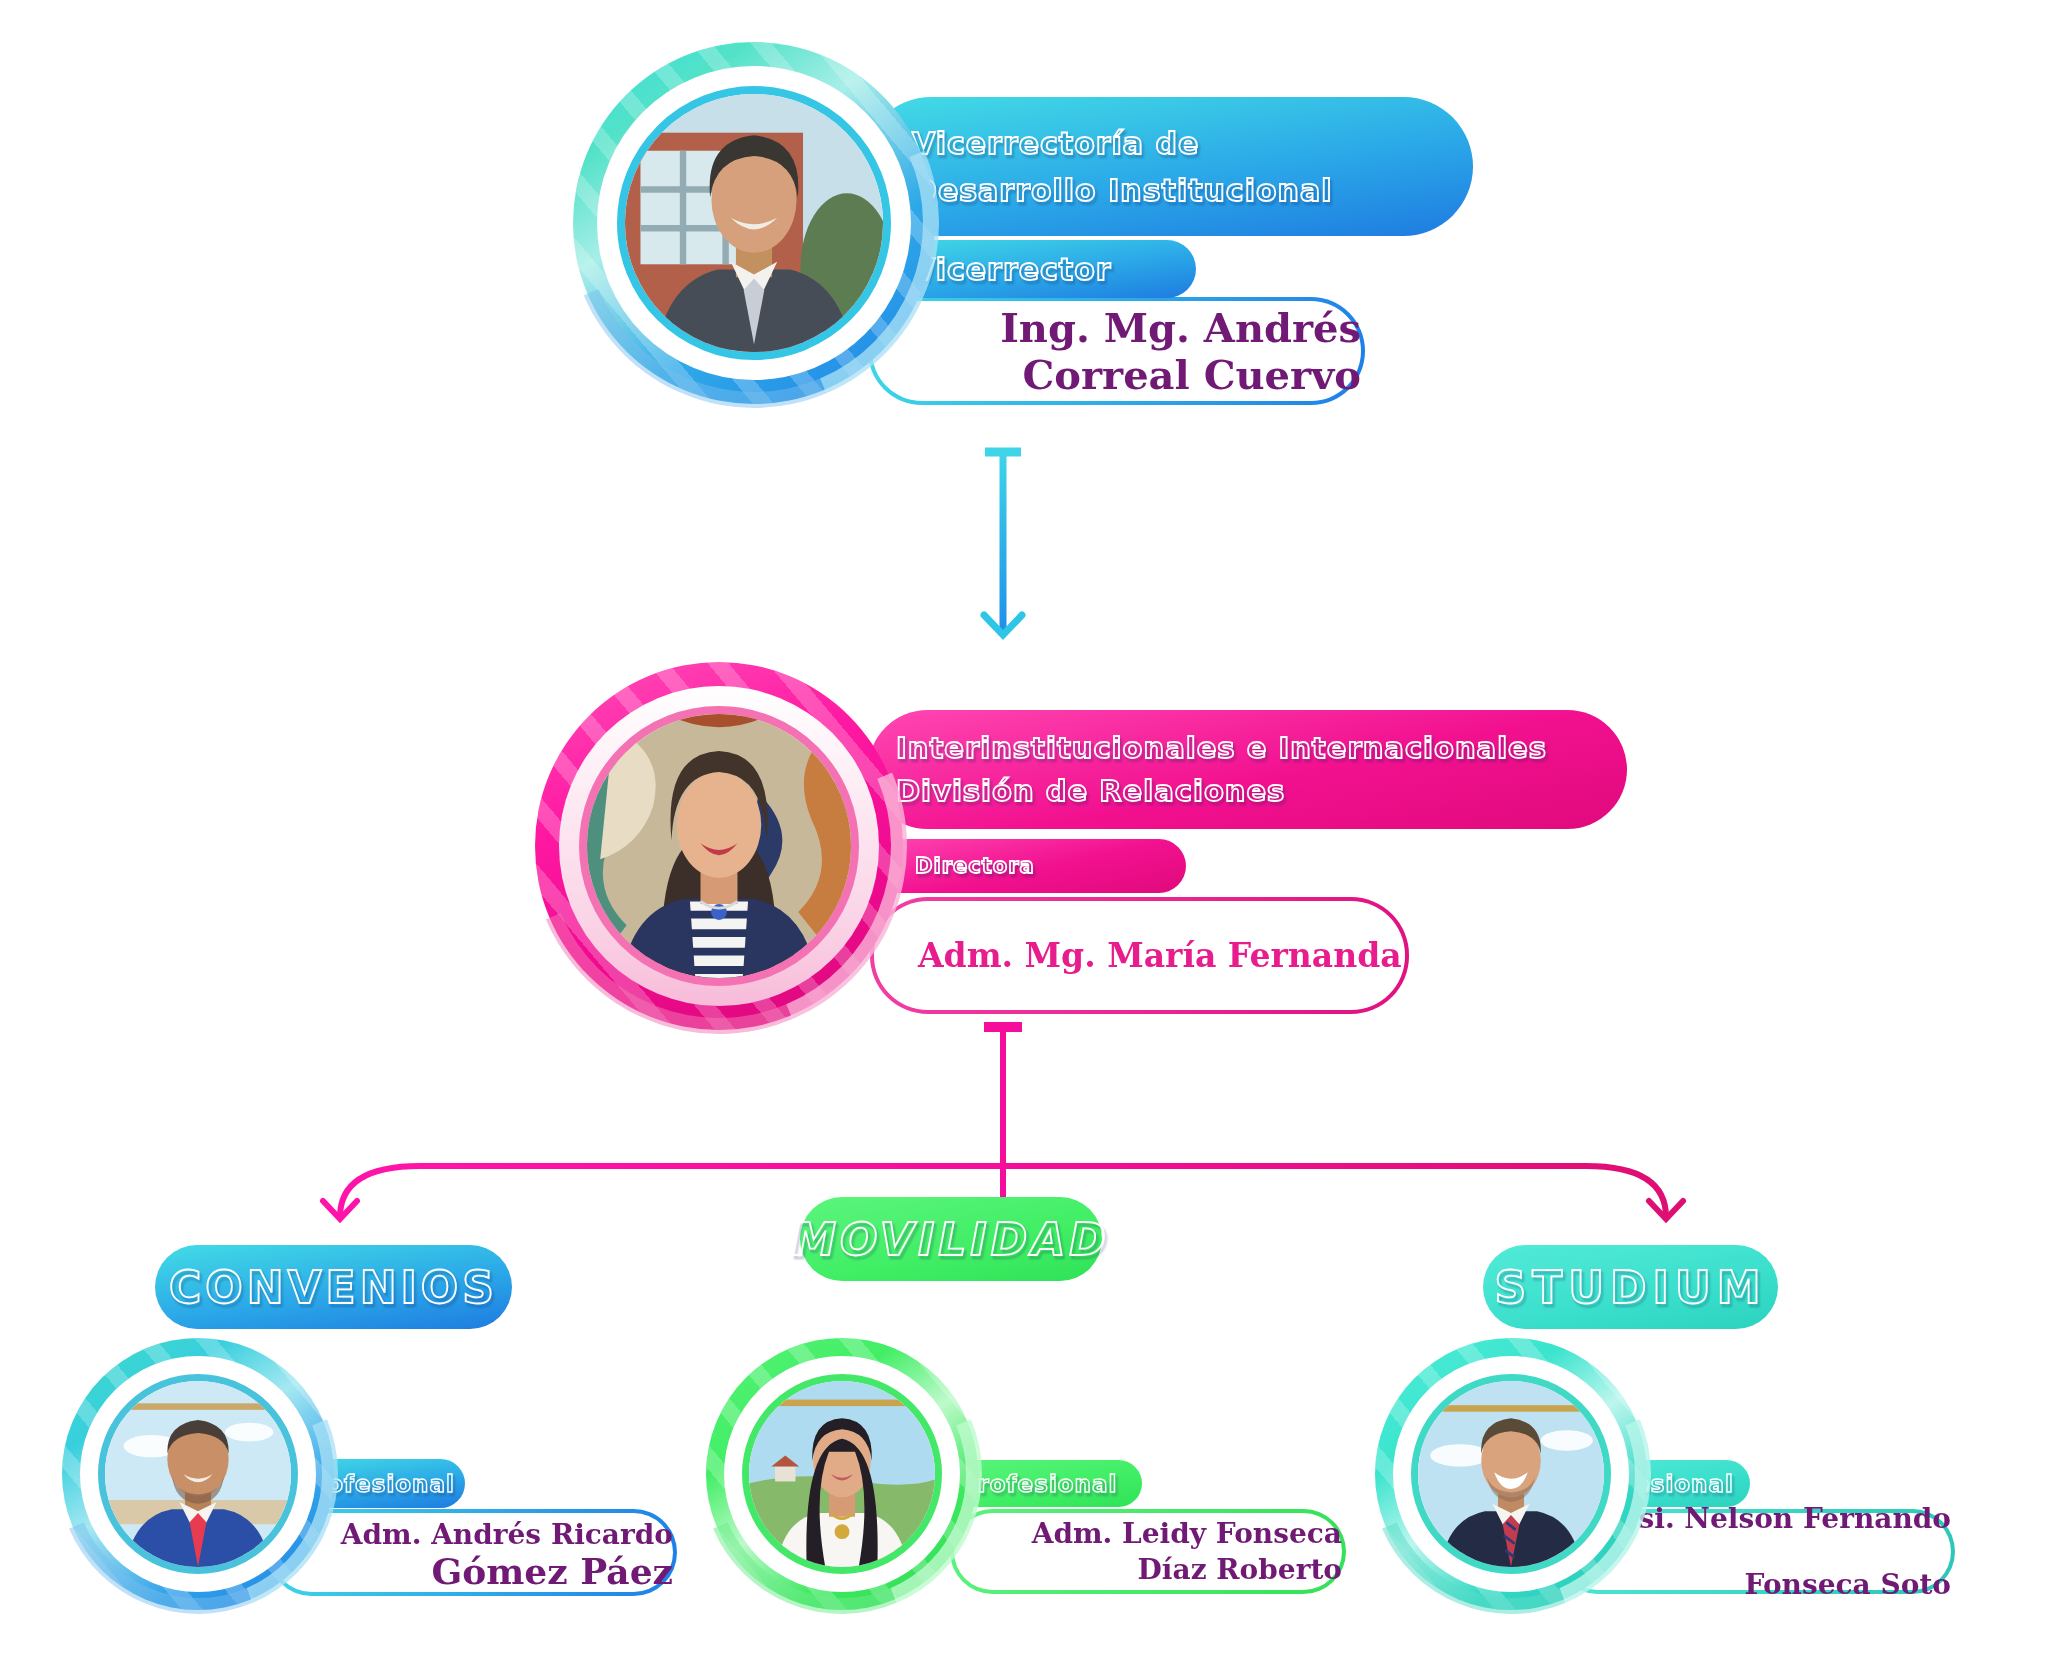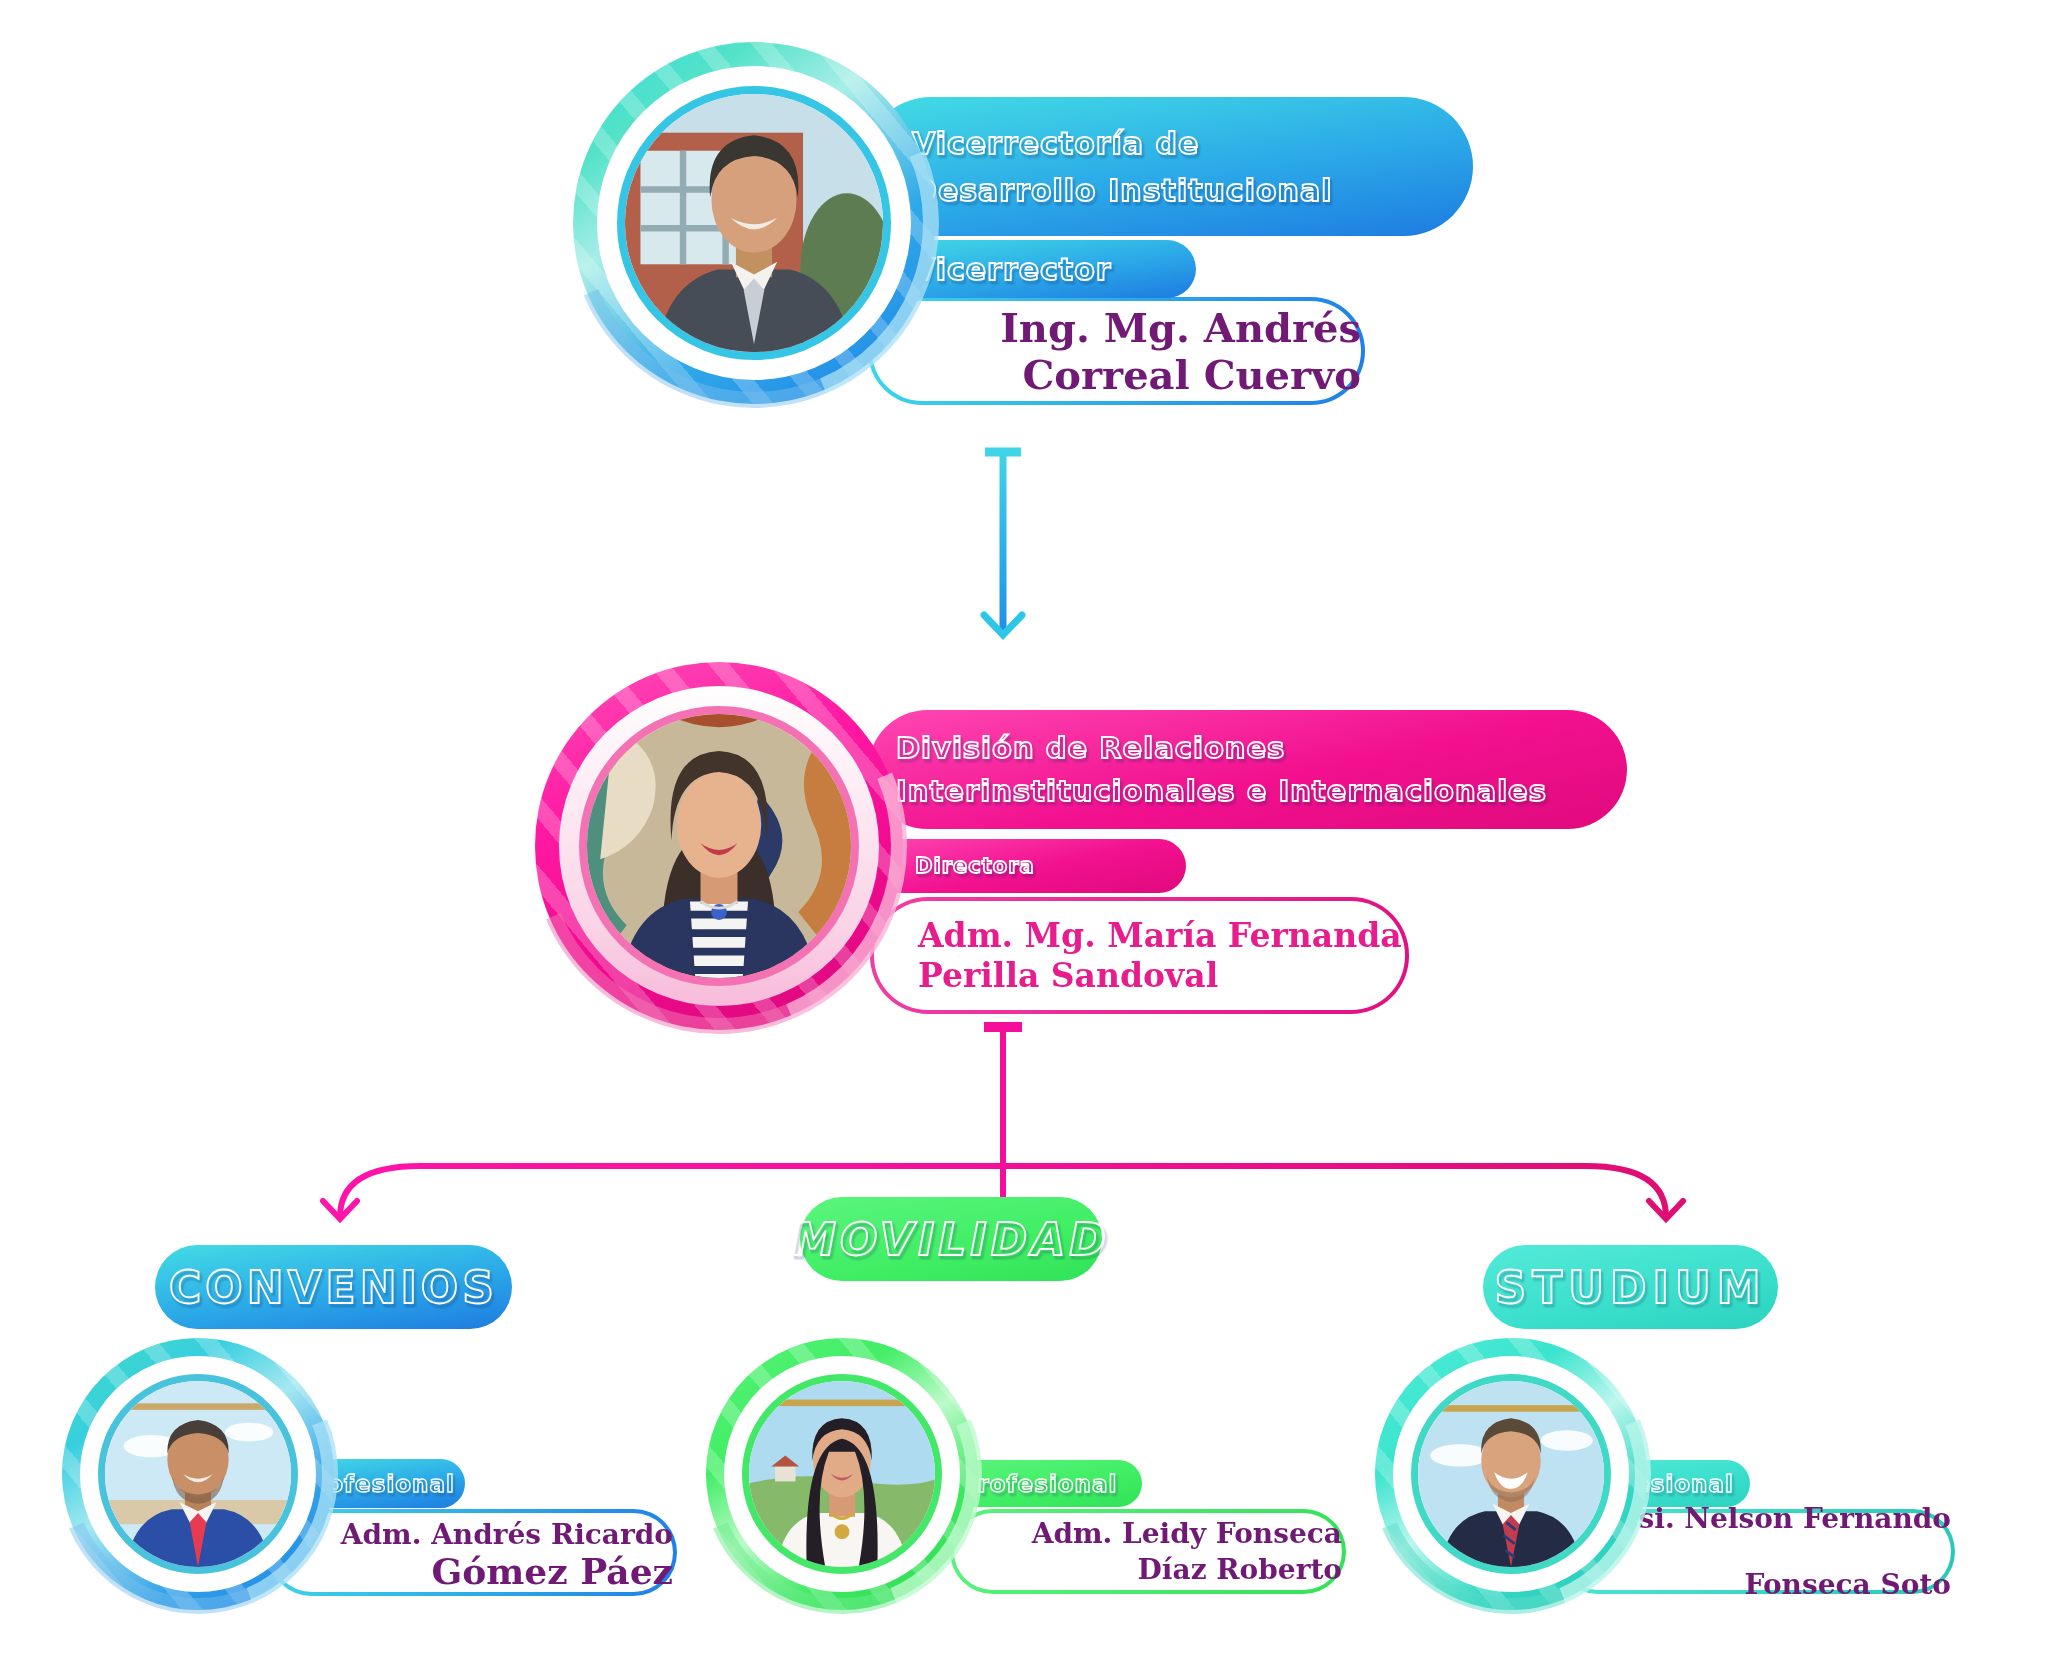--- a/index.html
+++ b/index.html
@@ -115,30 +115,29 @@
           <ellipse cx="100" cy="82" rx="33" ry="41" fill="#d6a07c"></ellipse>
           <path d="M66 80 Q62 36 100 32 Q138 36 134 80 Q130 50 100 48 Q70 50 66 80 Z" fill="#3a3632"></path>
           <path d="M82 96 Q100 106 118 96 Q100 114 82 96 Z" fill="#f2ece4"></path>
         </svg>
       </div>
     </div>
   </section>
 
   <section>
     <div class="banner b-pink" style="left:868px;top:710px;width:731px;height:119px;border-radius:60px;padding-left:28px;">
+      <div class="outline-text" style="font-size:29px;line-height:43px;">Interinstitucionales e Internacionales</div>
       <div class="outline-text" style="font-size:29px;line-height:43px;">División de Relaciones</div>
-      <div class="outline-text" style="font-size:29px;line-height:43px;">Interinstitucionales e Internacionales</div>
     </div>
     <div class="banner b-pink" style="left:860px;top:839px;width:271px;height:54px;border-radius:27px;padding-left:55px;">
       <div class="outline-text" style="font-size:21px;">Directora</div>
     </div>
     <div class="namebox nbg-pink" style="left:870px;top:897px;width:539px;height:117px;border-radius:58px;">
       <div class="nb-inner" style="border-radius:54px;padding-left:44px;">
         <div class="name pink" style="font-size:33px;line-height:40px;">Adm. Mg. María Fernanda</div>
-        <div class="name pink" style="font-size:33px;line-height:40px;">Perilla Sandoval</div>
       </div>
     </div>
     <div class="pcircle ring-pink" style="left:535px;top:662px;width:368px;height:368px;">
       <div class="ringstripes"></div>
       <div class="swoosh" style="border-right-color:rgba(250,180,215,0.95);border-bottom-color:rgba(240,120,180,0.6);"></div>
       <div class="innerring pinkish" style="inset:24px;"></div>
       <div class="photo" style="inset:44px;border:8px solid #F472B4;">
         <svg viewBox="0 0 200 200">
           <rect width="200" height="200" fill="#c8b89a"></rect>
           <path d="M0 0 Q40 40 20 90 Q0 130 30 160 L0 200 Z" fill="#4f8f7e"></path>

